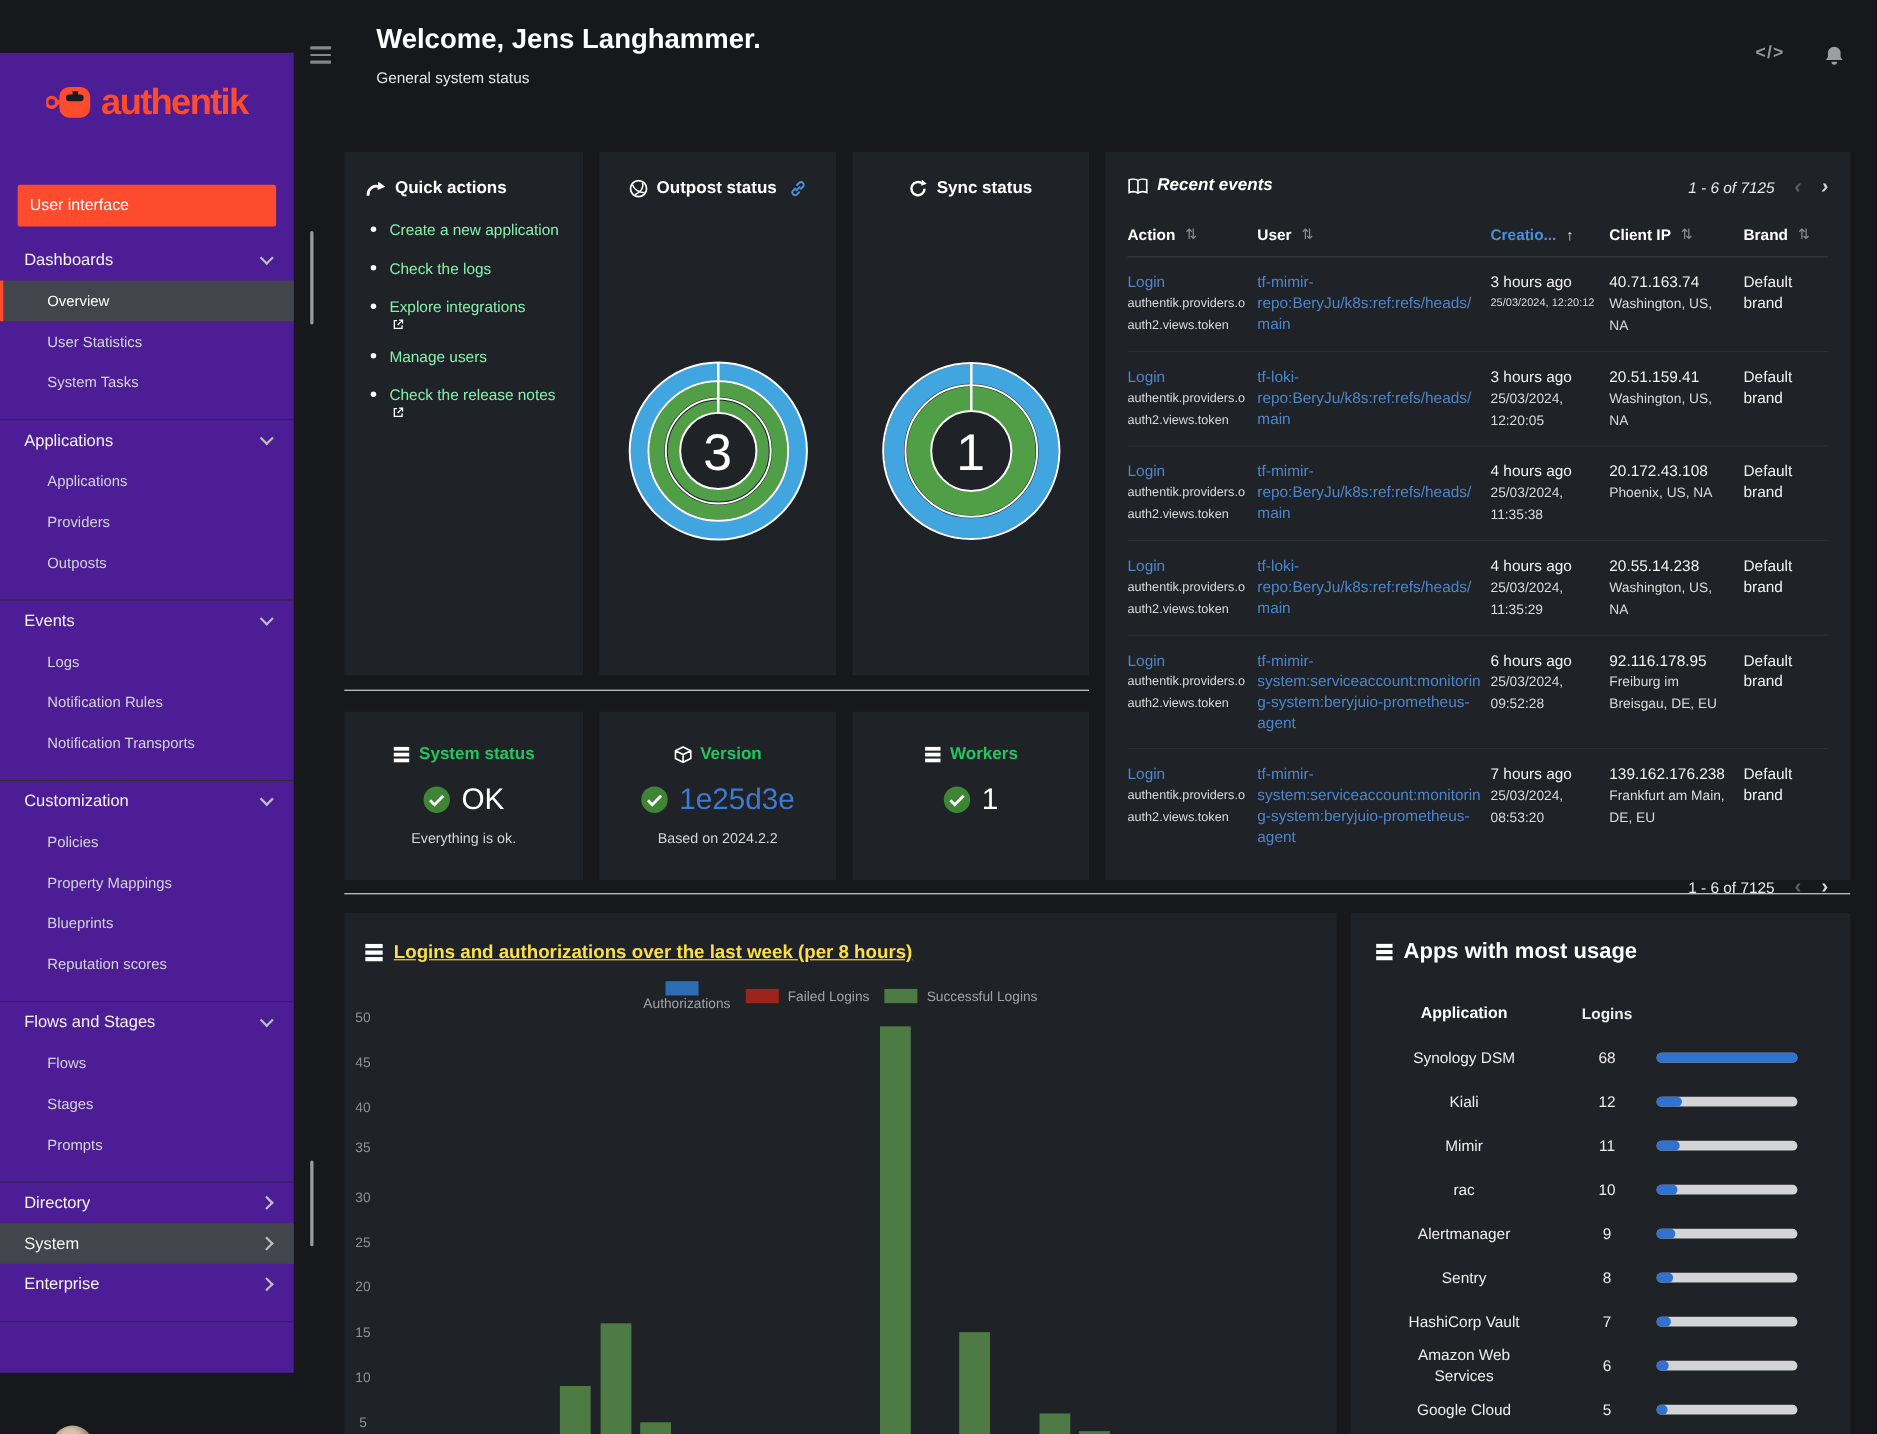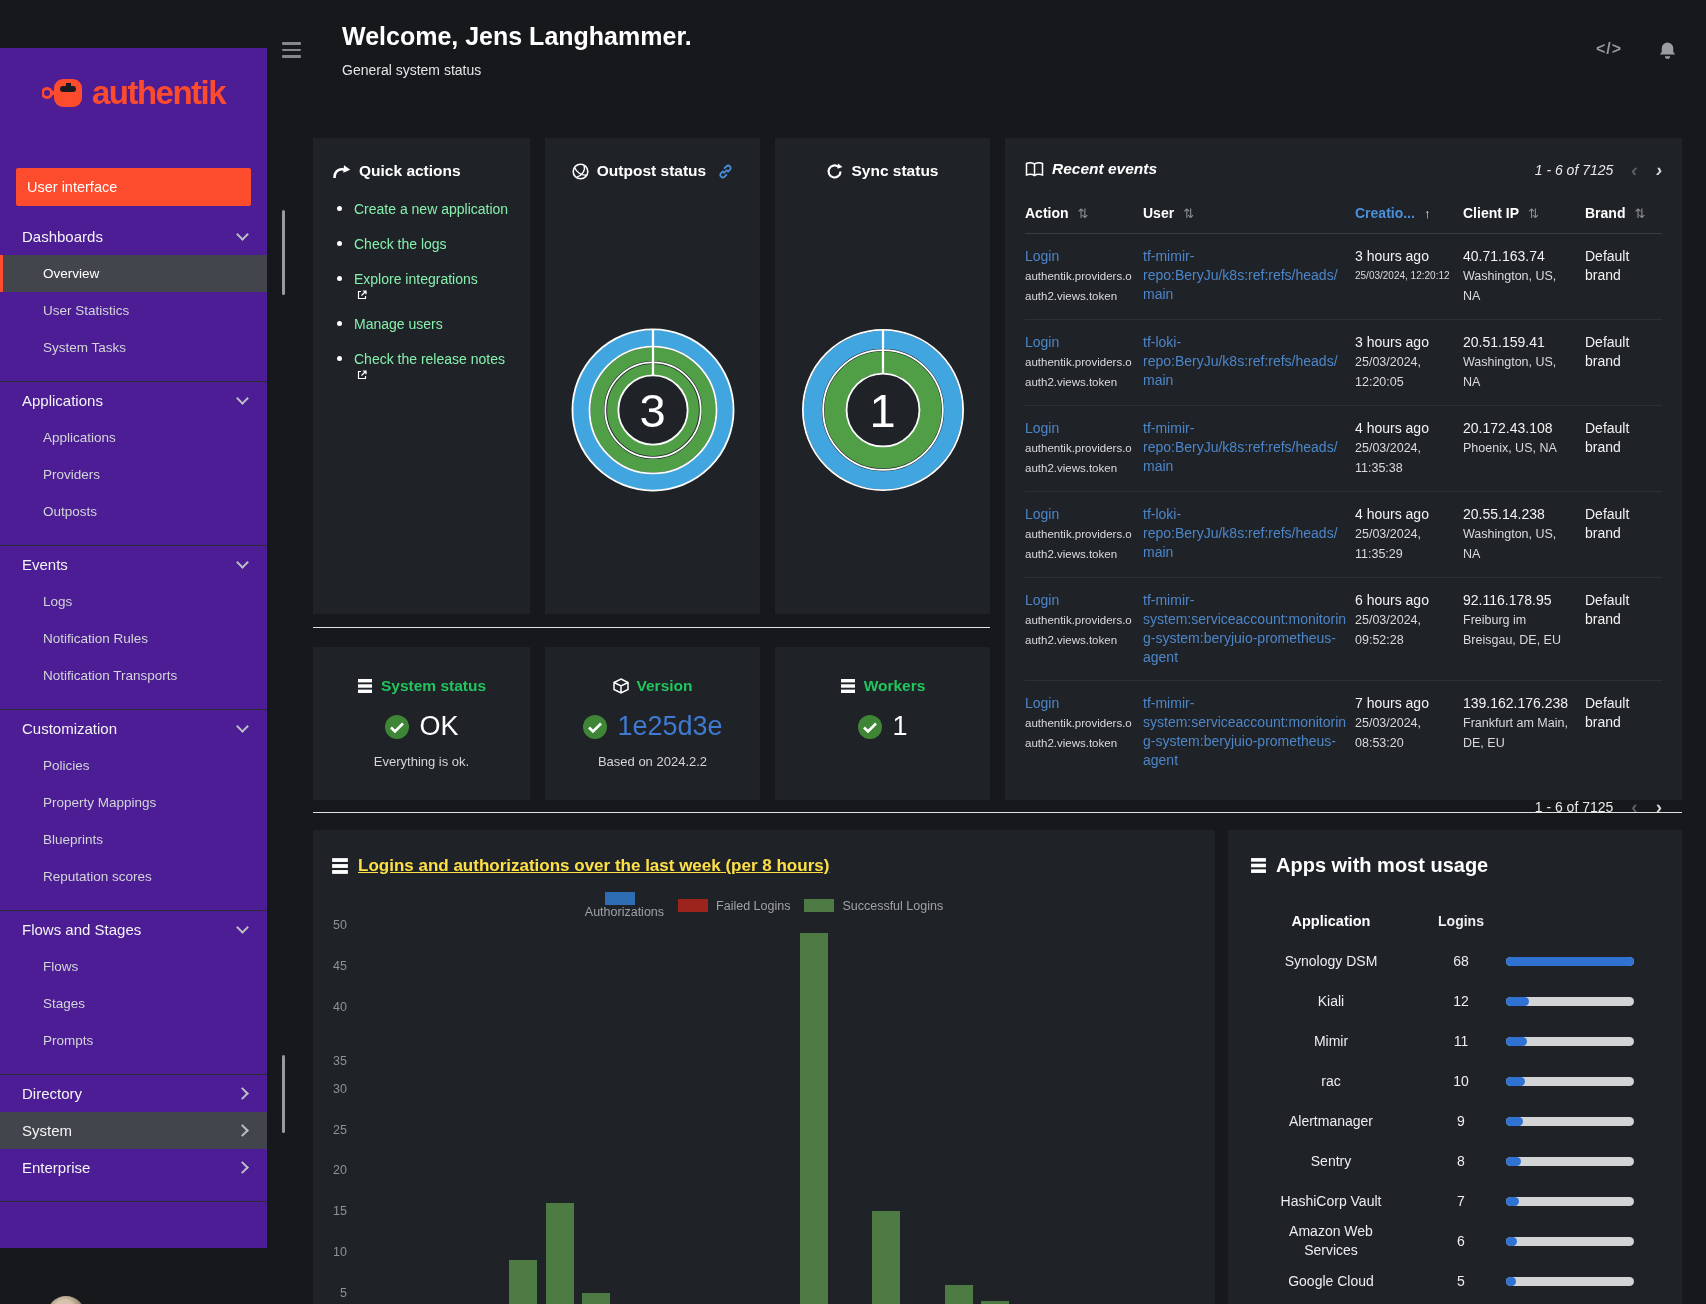--- a/index.html
+++ b/index.html
@@ -69,21 +69,21 @@
   
   .sys-title{display:flex;justify-content:center;gap:8px;padding-top:30px;font-size:15.5px;font-weight:bold;color:#22c55e;align-items:center;}
   .sys-value{display:flex;justify-content:center;align-items:center;gap:9px;margin-top:16px;font-size:27px;color:#fff;}
   .sys-value .blue{color:#3f7ad1;cursor:pointer;}
   .sys-caption{text-align:center;margin-top:12px;font-size:13px;color:#d4d5d7;}
   
   .chart-title{display:flex;gap:9px;align-items:center;padding:26px 0 0 18px;font-size:17px;font-weight:bold;color:#fde047;text-decoration:underline;}
   .legend{display:flex;justify-content:center;gap:14px;margin-top:16px;font-size:12.5px;color:#9fa2a6;align-items:center;}
   .legend .sw{width:30px;height:13px;display:inline-block;margin-right:8px;}
   .plot{position:absolute;inset:0;}
-  .ytick{position:absolute;width:34px;text-align:right;font-size:12.5px;color:#8e9194;line-height:16px;}
+  .ytick{position:absolute;width:34px;text-align:center;font-size:12.5px;color:#8e9194;line-height:16px;}
   .vbar{position:absolute;width:28px;}
   
   .apps-title{display:flex;gap:9px;align-items:center;padding:24px 0 0 22px;font-size:20px;font-weight:bold;color:#fff;}
   .apps-grid{margin-top:24px;padding-left:18px;}
   .apps-hrow,.apps-row{display:grid;grid-template-columns:170px 90px 160px;align-items:center;min-height:40px;}
   .apps-hrow{font-size:14.5px;font-weight:bold;color:#fff;}
   .a-name,.a-logins{text-align:center;}
   .a-name .inner{max-width:122px;margin:0 auto;font-size:14px;color:#ededee;line-height:19px;}
   .a-logins{font-size:14px;color:#ededee;}
   .track{width:128px;height:9px;background:#d2d4d6;border-radius:5px;position:relative;}
@@ -503,21 +503,21 @@
         </div>
         <div style="display: flex; align-items: center;">
           <span class="sw" style="background: rgb(78, 122, 68);"></span>
           <span>Successful Logins</span>
         </div>
       </div>
     <div class="plot">
         <div class="ytick" style="top: 87px;">50</div>
         <div class="ytick" style="top: 127.9px;">45</div>
         <div class="ytick" style="top: 168.8px;">40</div>
-        <div class="ytick" style="top: 223px;">35</div>
+        <div class="ytick" style="top: 205px;">35</div>
         <div class="ytick" style="top: 250.6px;">30</div>
         <div class="ytick" style="top: 291.5px;">25</div>
         <div class="ytick" style="top: 332.4px;">20</div>
         <div class="ytick" style="top: 373.3px;">15</div>
         <div class="ytick" style="top: 414.2px;">10</div>
         <div class="ytick" style="top: 455.1px;">5</div>
         <div class="vbar" title="9" style="left: 196.2px; top: 430.38px; height: 43.62px; background: rgb(78, 122, 68);"></div>
         <div class="vbar" title="16" style="left: 232.5px; top: 373.12px; height: 100.88px; background: rgb(78, 122, 68);"></div>
         <div class="vbar" title="5" style="left: 268.8px; top: 463.1px; height: 10.9px; background: rgb(78, 122, 68);"></div>
         <div class="vbar" title="49" style="left: 486.6px; top: 103.18px; height: 370.82px; background: rgb(78, 122, 68);"></div>

